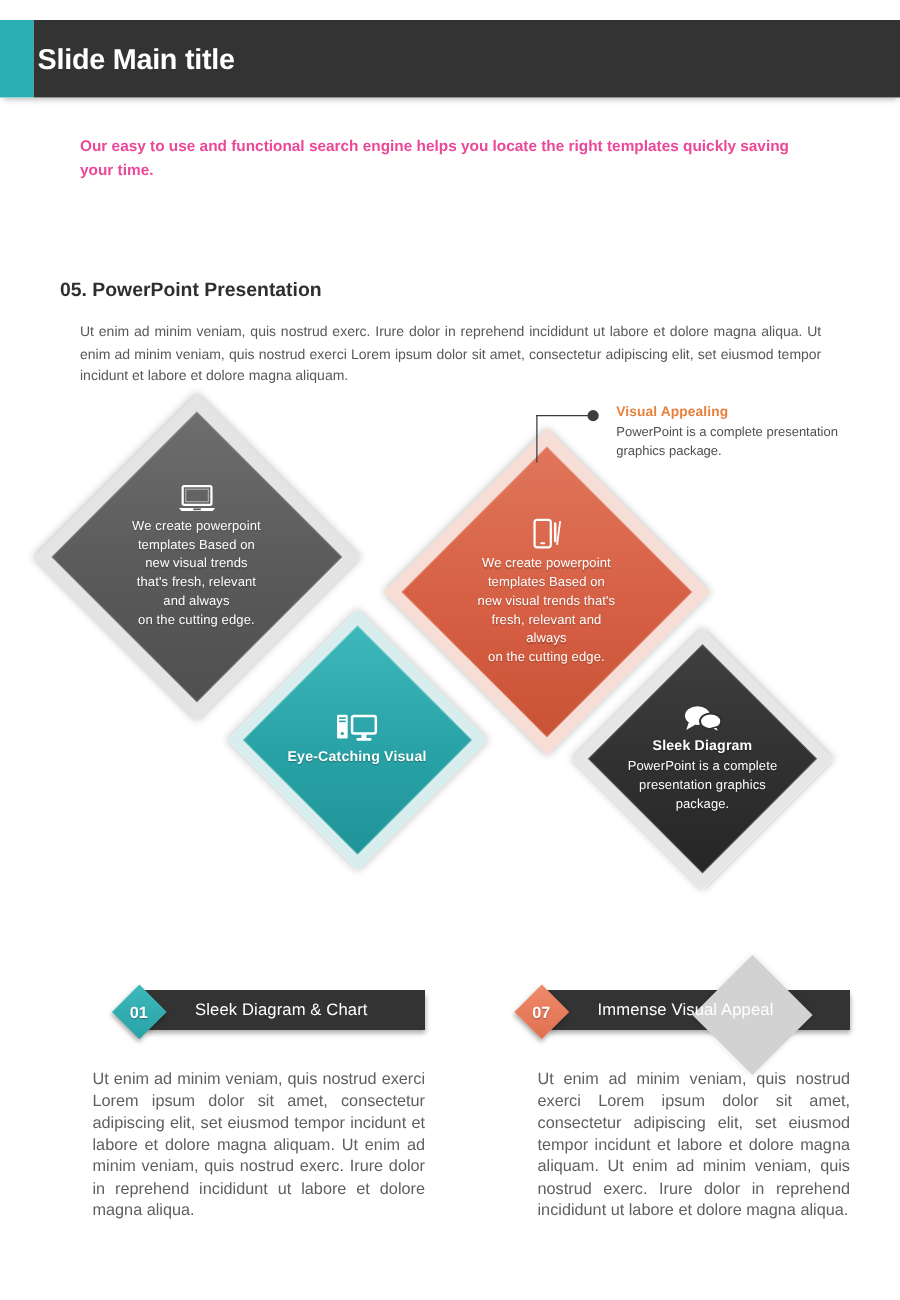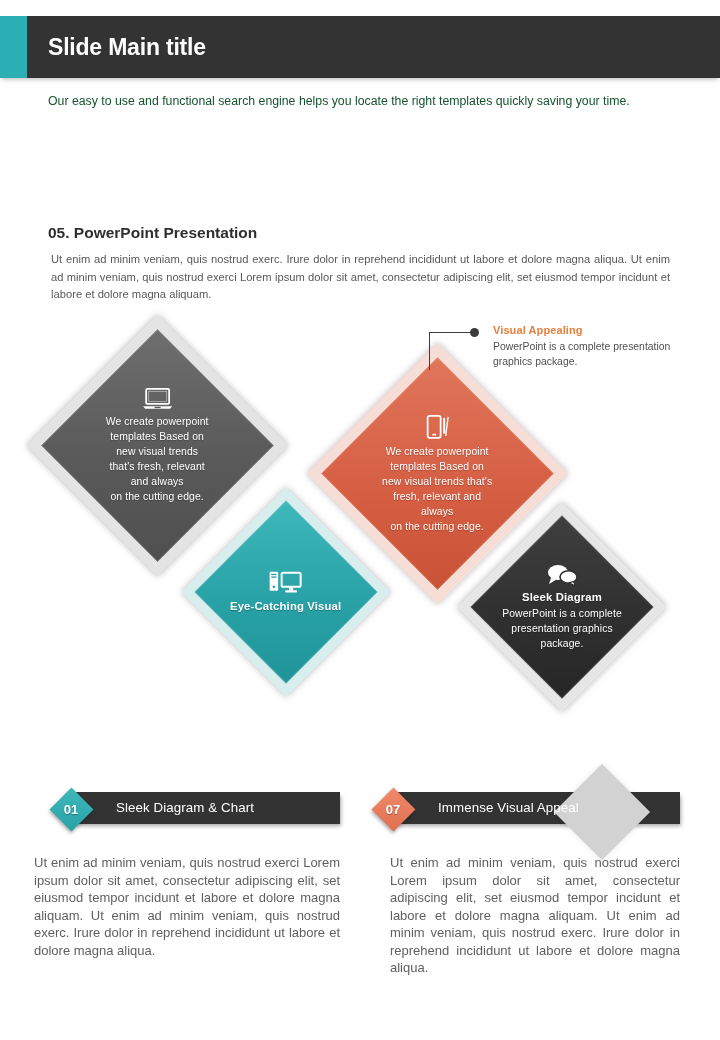--- a/index.html
+++ b/index.html
@@ -36,63 +36,64 @@
     flex: 1 1 auto;
     background: #333333;
     display: flex;
     align-items: center;
   }
   .main-title {
     color: #ffffff;
     font-size: 23px;
     font-weight: bold;
     letter-spacing: -0.2px;
-    padding-left: 21px;
+    padding-left: 3px;
   }
 
   
   .sub-block {
     position: absolute;
     left: 48px;
     top: 92px;
     width: 625px;
   }
   .sub-title {
     color: #6b6b6b;
     font-size: 18px;
     font-weight: normal;
     letter-spacing: 0.1px;
     margin: 0 0 5px 0;
   }
   .sub-desc {
-    color: #14532d;
+    color: #ec4899;
     font-size: 12.3px;
     line-height: 19px;
-    margin: 0;
+    margin: 16px;
+    font-weight: bold;
   }
 
   
   .section-block {
     position: absolute;
     left: 48px;
     top: 224px;
     width: 625px;
   }
   .section-heading {
     color: #2f2f2f;
     font-size: 15.5px;
     font-weight: bold;
     margin: 0 0 9px 0;
   }
   .section-body {
     color: #585858;
     font-size: 11.2px;
     line-height: 17.5px;
     text-align: justify;
-    margin: 3px;
+    margin: 16px;
   }
 
   
   .diagram {
     position: absolute;
     left: 0;
     top: 318px;
     width: 720px;
     height: 400px;
   }
@@ -235,20 +236,21 @@
     position: absolute;
     left: 0;
     top: 786px;
     width: 720px;
     display: flex;
     gap: 0px;
   }
   .col {
     width: 360px;
     position: relative;
+    padding-left: 40px;
   }
   .bar-row {
     position: relative;
     height: 46px;
     margin-left: 48px;
     margin-right: 20px;
   }
   .bar-bg {
     position: absolute;
     left: 26px;

